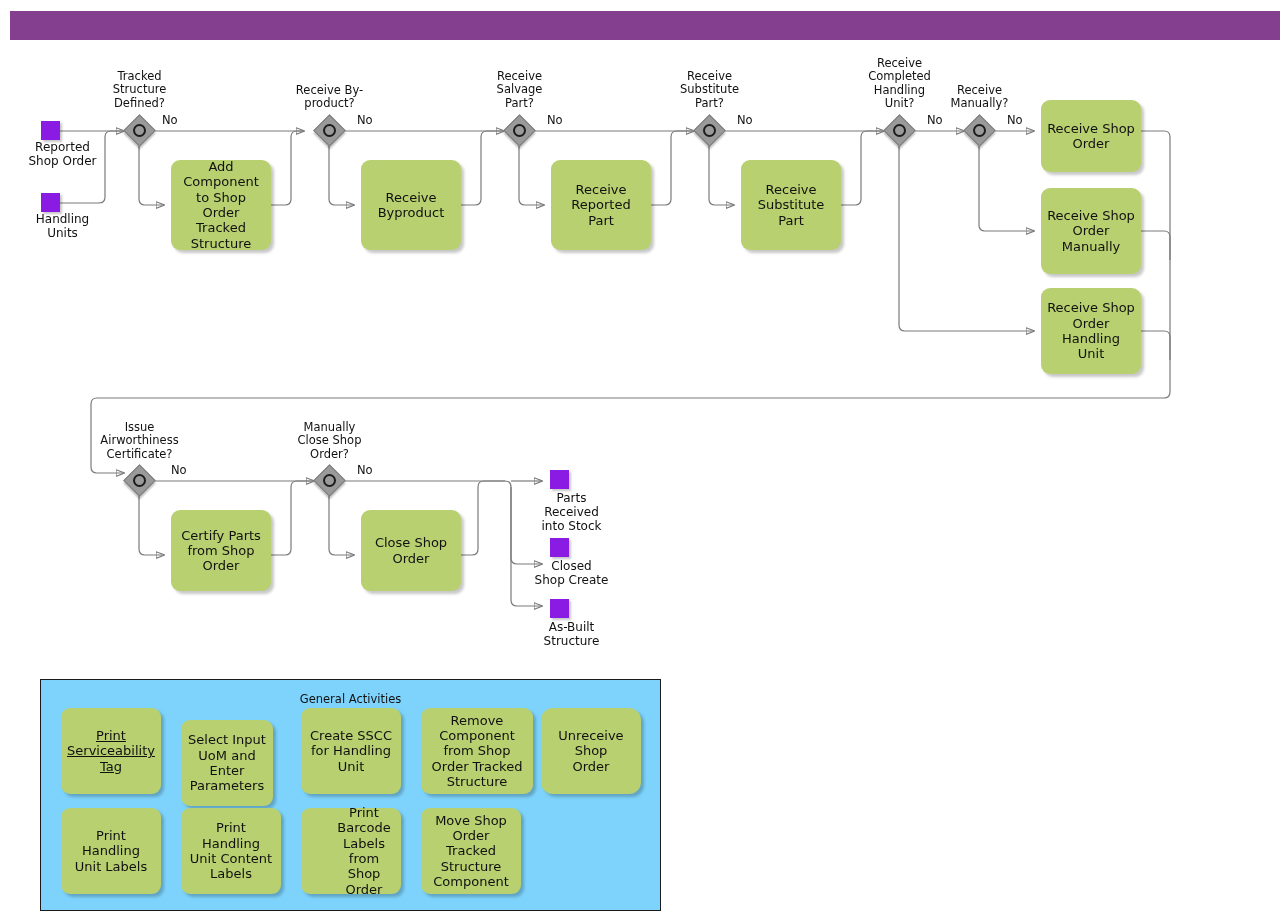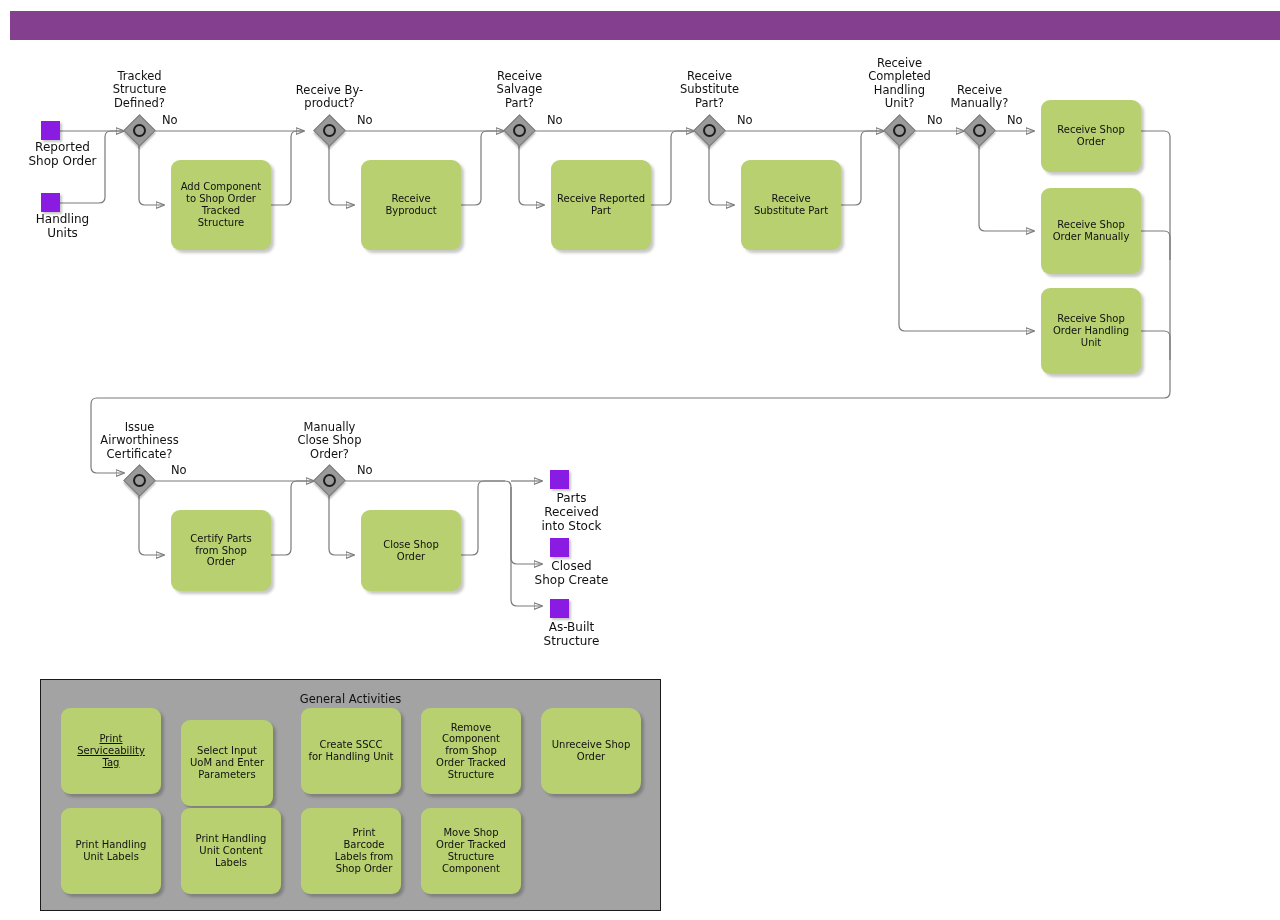--- a/index.html
+++ b/index.html
@@ -62,21 +62,21 @@
   
   .task {
     position: absolute;
     background: #b8d070;
     border-radius: 9px;
     box-shadow: 3px 3px 3px rgba(0,0,0,0.22);
     display: flex;
     align-items: center;
     justify-content: center;
     text-align: center;
-    font-size: 10px;
+    font-size: 13px;
     line-height: 1.18;
     color: #111111;
     box-sizing: border-box;
     padding: 3px 5px;
     font-family: "DejaVu Sans", sans-serif;
   }
   .gateway {
     position: absolute;
     width: 30px;
     height: 30px;
@@ -128,21 +128,21 @@
     font-size: 12px;
     line-height: 1.16;
     color: #111111;
     white-space: pre-line;
     padding-left: 12px;
   }
   
   .group-box {
     position: absolute;
     border: 1.6px solid #1a1a1a;
-    background: #a3a3a3;
+    background: #7dd3fc;
     box-sizing: border-box;
   }
   .group-title {
     position: absolute;
     left: 0; right: 0;
     top: 12px;
     text-align: center;
     font-size: 11.5px;
     color: #111111;
   }
@@ -356,21 +356,21 @@
   </div>
   <div class="task" style="left:181px;top:708px;width:92px;height:86px;margin-top:12px;">
     <span style="white-space:pre-line;">Select Input
 UoM and Enter
 Parameters</span>
   </div>
   <div class="task" style="left:301px;top:708px;width:100px;height:86px;">
     <span style="white-space:pre-line;">Create SSCC
 for Handling Unit</span>
   </div>
-  <div class="task" style="left:421px;top:708px;width:100px;height:86px;">
+  <div class="task" style="left:421px;top:708px;width:112px;height:86px;">
     <span style="white-space:pre-line;">Remove
 Component
 from Shop
 Order Tracked
 Structure</span>
   </div>
   <div class="task" style="left:541px;top:708px;width:100px;height:86px;border-radius:12px;">
     <span style="white-space:pre-line;">Unreceive Shop
 Order</span>
   </div>

